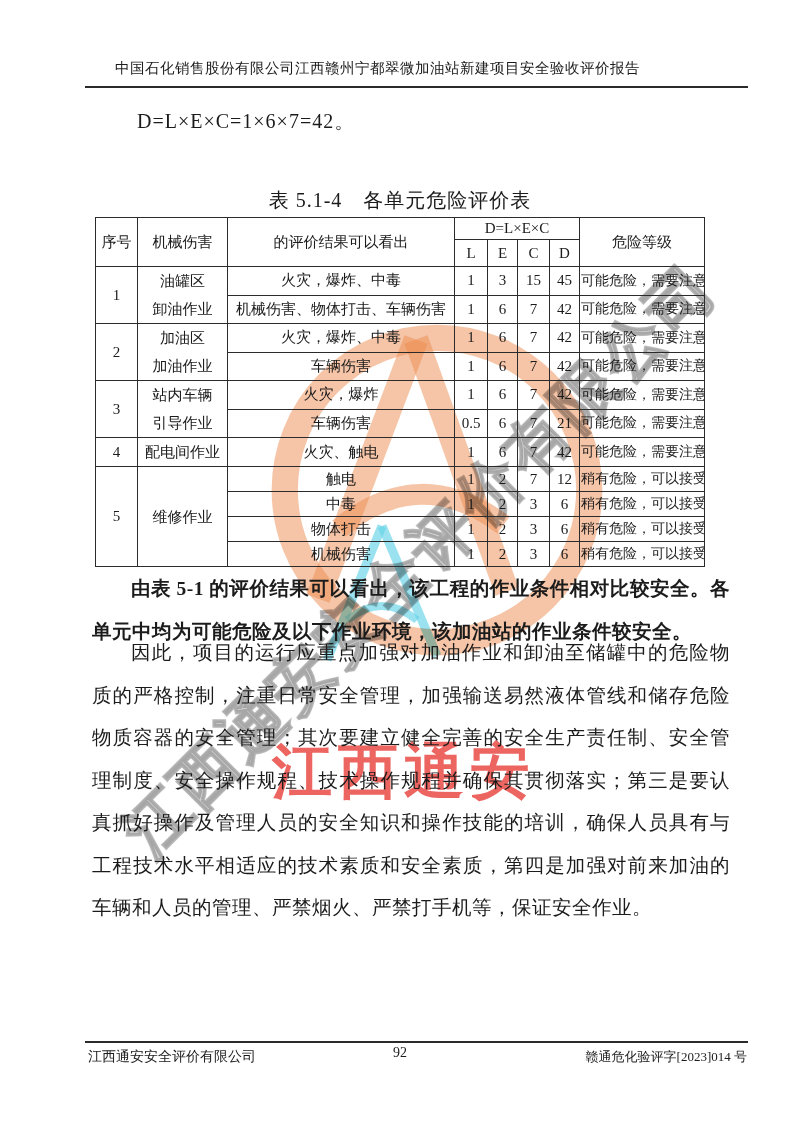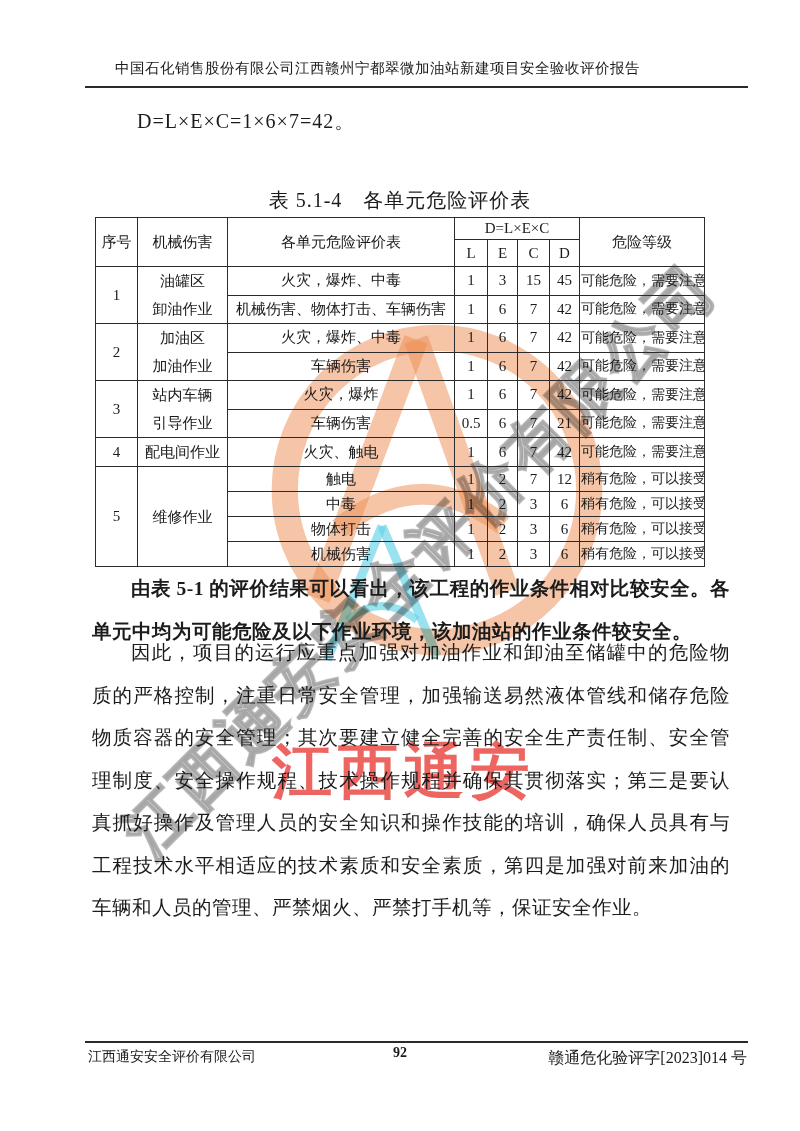--- a/index.html
+++ b/index.html
@@ -7,22 +7,22 @@
     position:relative; width:800px; height:1131px; margin:0 auto;
     background:#ffffff; overflow:hidden;
     font-family:"Liberation Serif","DejaVu Serif",serif;
     color:#1b1b1b;
   }
   
   .hdr-text{position:absolute; left:115px; top:59px; font-size:14.5px; letter-spacing:.5px; white-space:nowrap;}
   .hdr-rule{position:absolute; left:85px; top:86px; width:663px; height:2px; background:#2a2a2a;}
   .ftr-rule{position:absolute; left:85px; top:1041px; width:663px; height:2px; background:#2a2a2a;}
   .ftr-left{position:absolute; left:88px;  top:1048px; font-size:14px; white-space:nowrap;}
-  .ftr-page{position:absolute; left:50%; top:1045px; transform:translateX(-50%); font-size:14px;font-weight:bold;}
-  .ftr-right{position:absolute; right:53px; top:1048px; font-size:16px; white-space:nowrap;}
+  .ftr-page{position:absolute; left:50%; top:1045px; transform:translateX(-50%); font-size:14px;}
+  .ftr-right{position:absolute; right:53px; top:1048px; font-size:13px; white-space:nowrap;}
   
   .formula{position:absolute; left:137px; top:108px; font-size:20px; letter-spacing:1px;}
   .range-note{position:absolute; left:144px; top:147px; font-size:19.5px;}
   .tbl-title{position:absolute; left:0; top:187px; width:100%; text-align:center; font-size:20px; letter-spacing:1px;}
   .para{position:absolute; left:92px; width:638px; font-size:19.5px; line-height:42.5px;
         text-align:justify; text-indent:2em; letter-spacing:.5px;}
   #para1{top:568px;font-weight:bold;}
   #para2{top:632px;}
   
   table.eval{
@@ -89,21 +89,21 @@
       <col style="width:33px">
         <col style="width:30px">
         <col style="width:32px">
       <col style="width:30px">
         <col style="width:125px">
     </colgroup>
     <thead>
       <tr>
         <th rowspan="2">序号</th>
         <th rowspan="2">机械伤害</th>
-        <th rowspan="2">各单元危险评价表</th>
+        <th rowspan="2">的评价结果可以看出</th>
         <th colspan="4">D=L×E×C</th>
         <th rowspan="2">危险等级</th>
       </tr>
       <tr>
         <th>L</th>
         <th>E</th>
         <th>C</th>
         <th>D</th>
       </tr>
     </thead>

